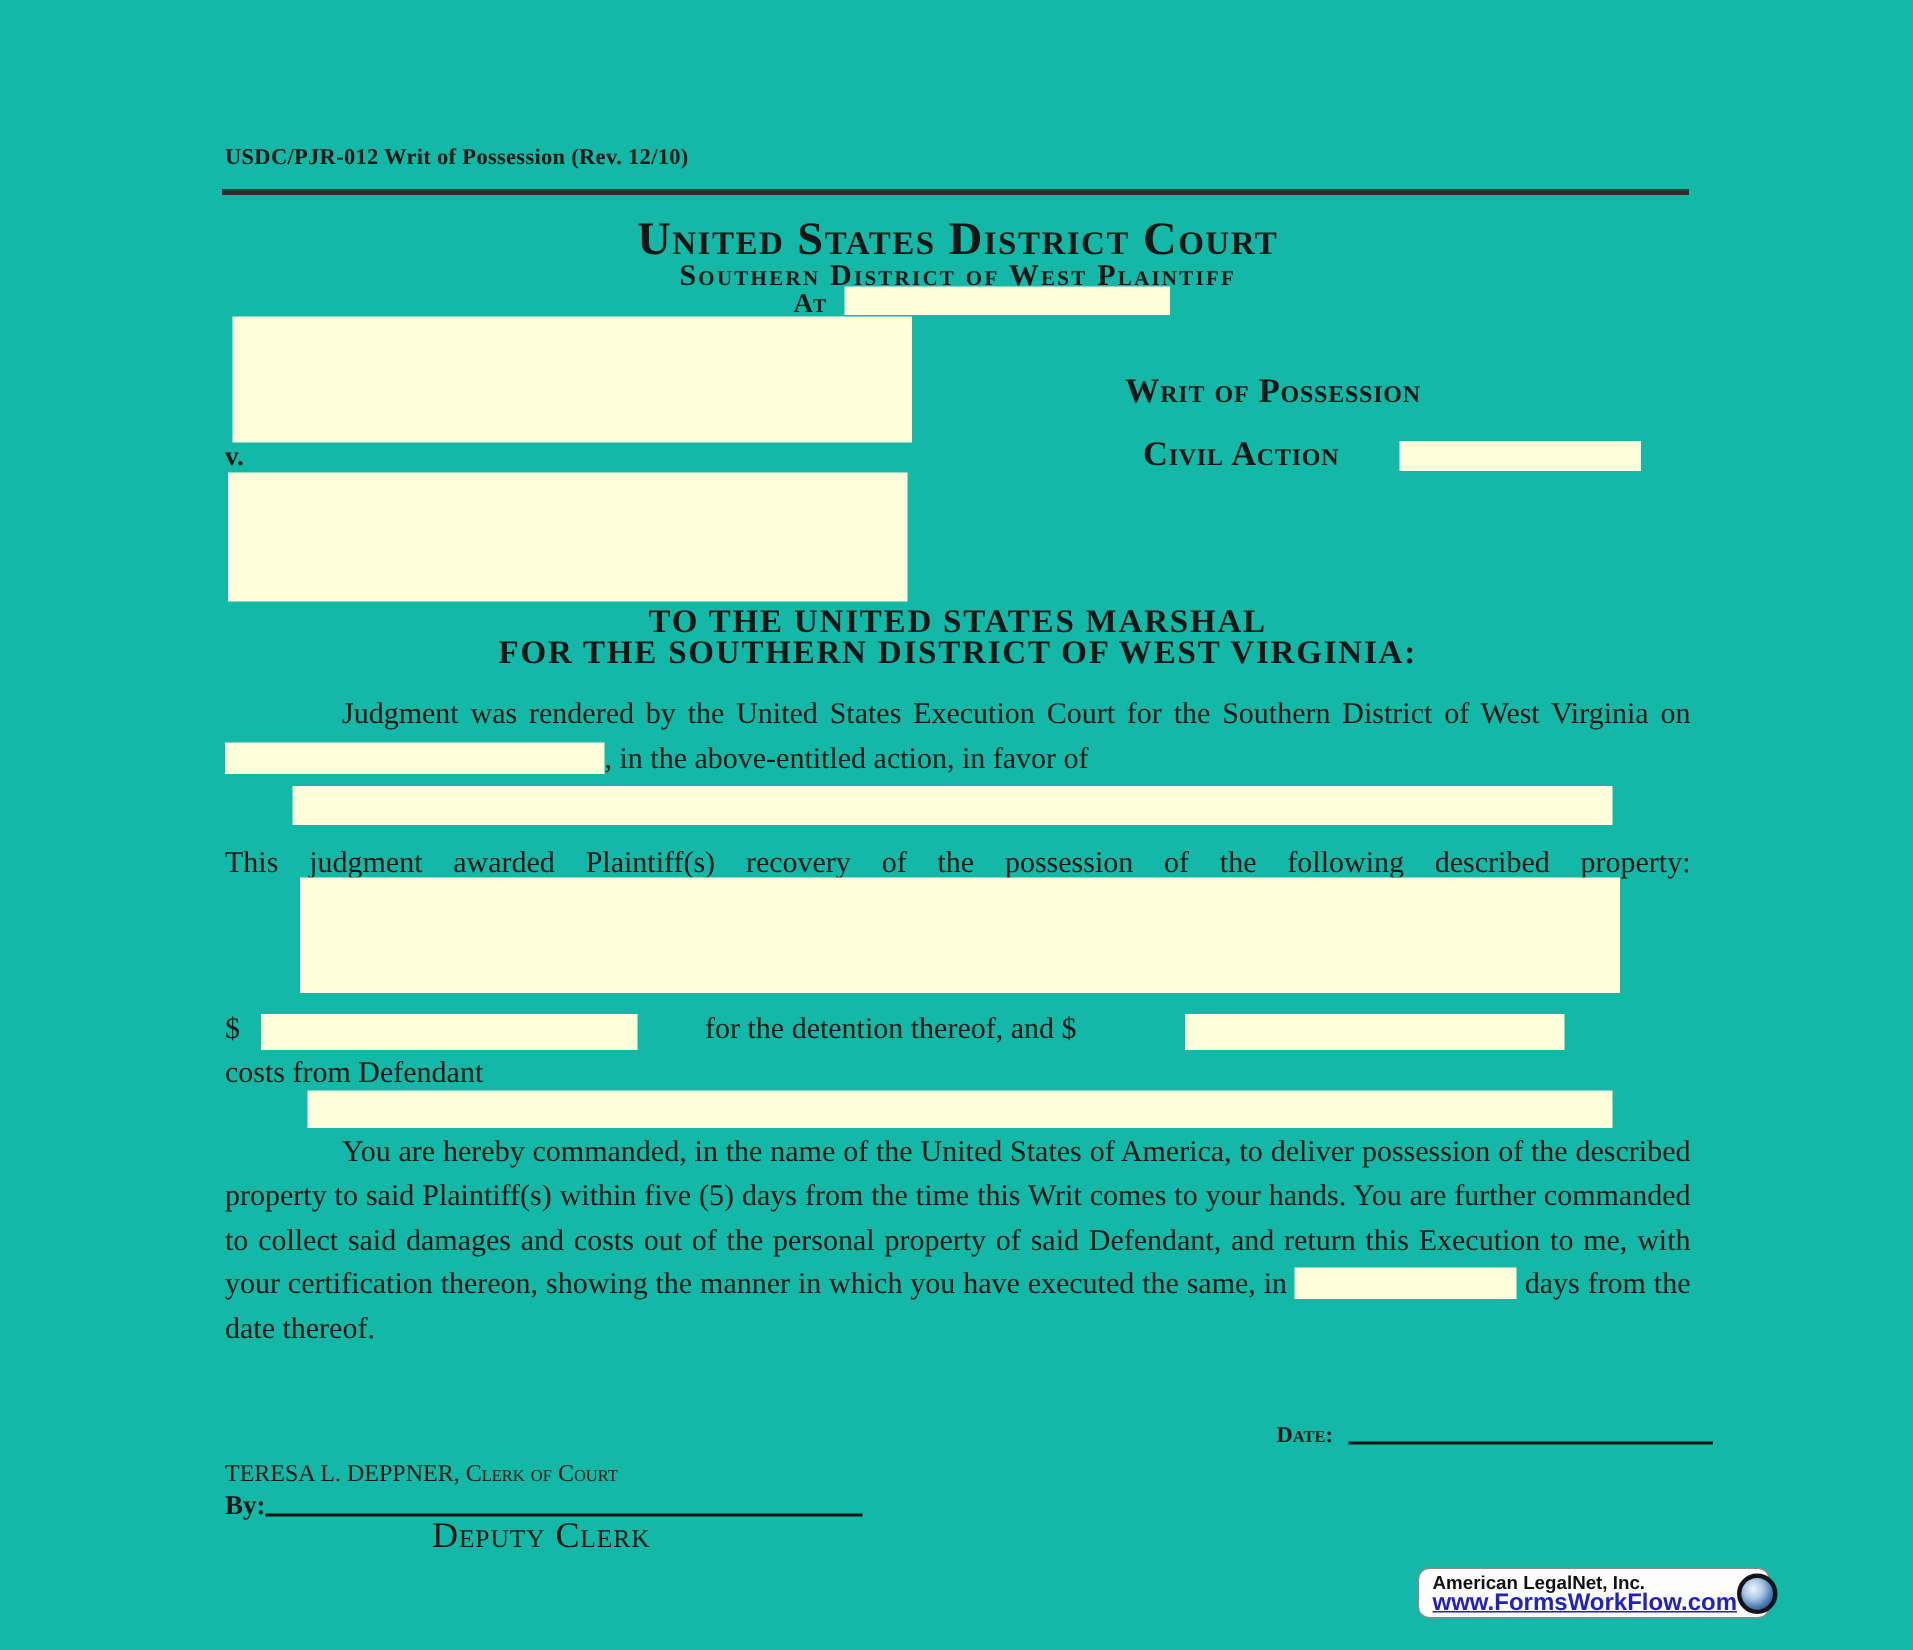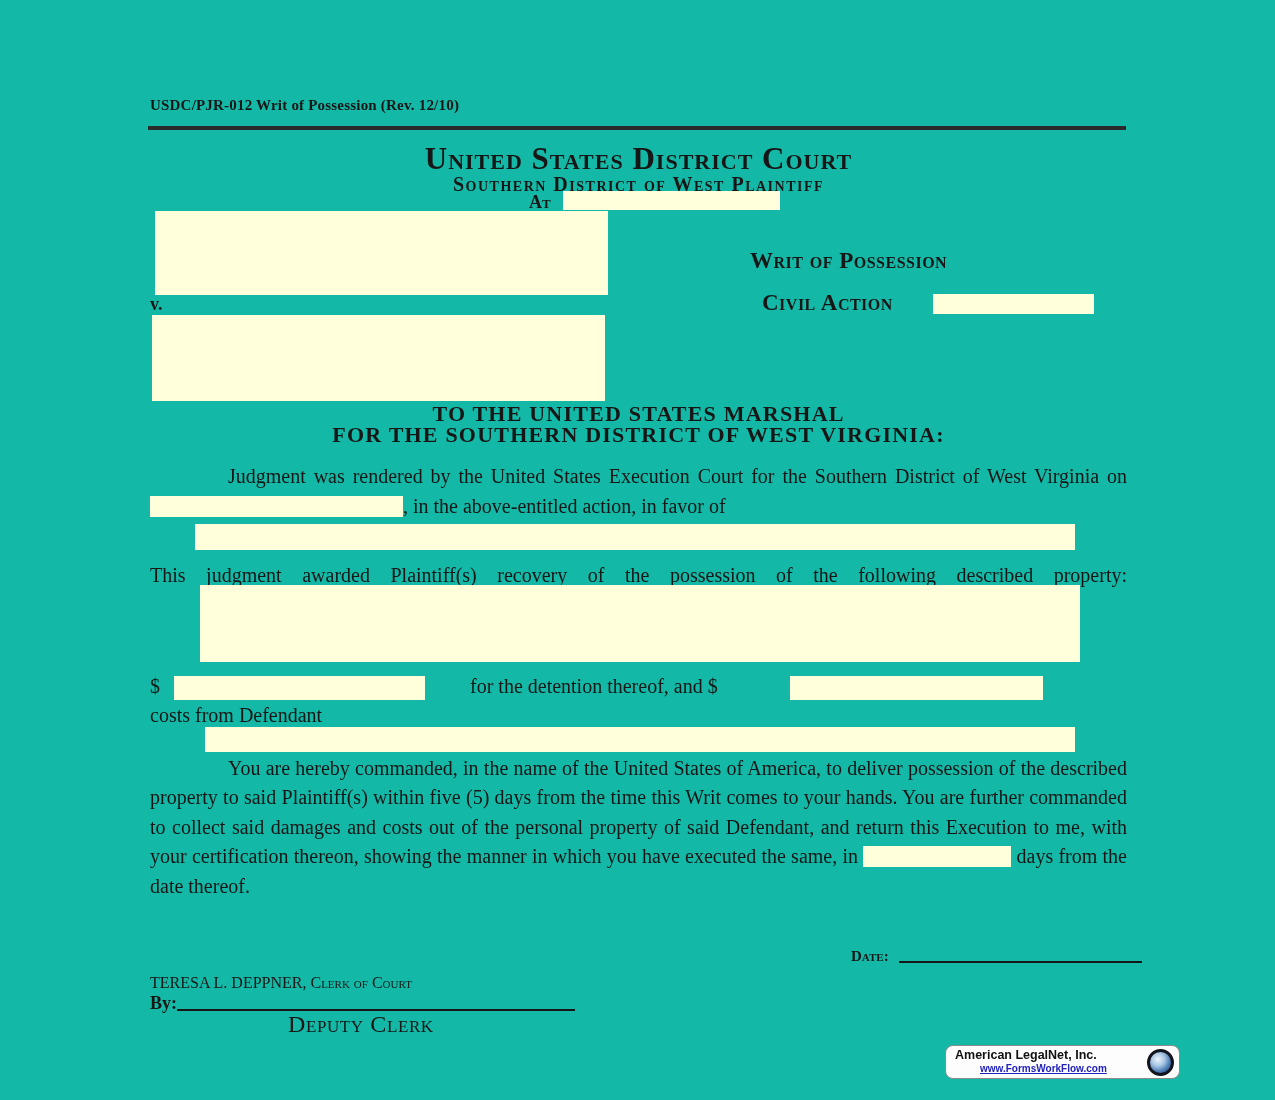--- a/index.html
+++ b/index.html
@@ -64,21 +64,21 @@
   .deputy    { left:288px; top:1011px; font-size:24px; font-weight:normal; letter-spacing:.6px; }
 
   .footer-box {
     left:945px; top:1045px; width:235px; height:34px;
     border:1.5px solid #8a8a8a; border-radius:8px; background:#fdfdfd;
     display:flex; align-items:center; justify-content:space-between;
     padding:2px 5px 2px 9px;
   }
   .footer-text { display:flex; flex-direction:column; justify-content:center; }
   .company { font-size:12.5px; font-weight:bold; color:#111; line-height:14px; font-family:"Liberation Sans", sans-serif; }
-  .url { font-size:10px; font-weight:bold; color:#2222bb; text-decoration:underline; line-height:14px; cursor:pointer; font-family:"Liberation Sans", sans-serif;margin-left:25px; }
+  .url { font-size:16px; font-weight:bold; color:#2222bb; text-decoration:underline; line-height:14px; cursor:pointer; font-family:"Liberation Sans", sans-serif; }
   .globe {
     width:27px; height:27px; border-radius:50%;
     background: radial-gradient(circle at 38% 35%, #eef5fc 0%, #a9c6e2 35%, #4a7ab5 65%, #16305e 100%);
     border:3.5px solid #14141f;
     flex:0 0 auto;
   }
 </style>
 </head>
 <body>
 

